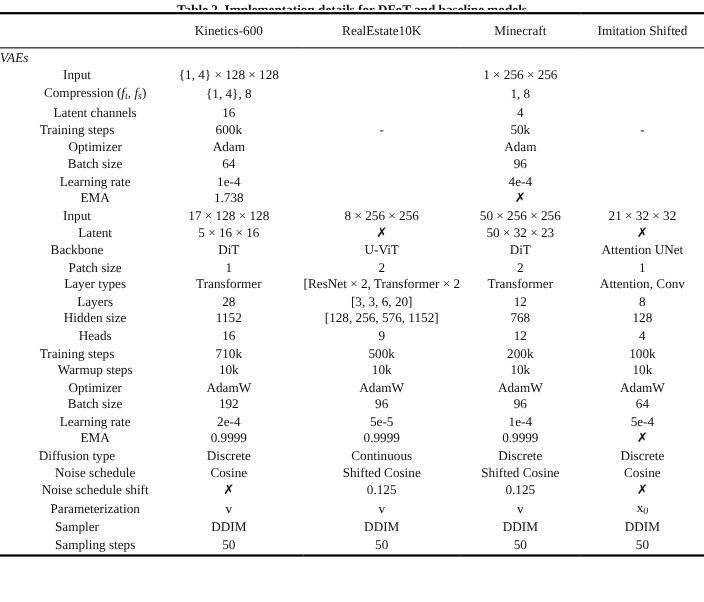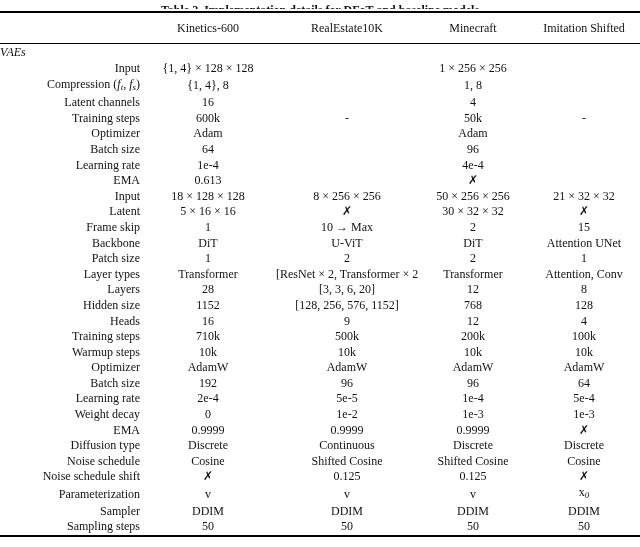--- a/index.html
+++ b/index.html
@@ -56,21 +56,21 @@
     font-style: italic;
     padding-left: 20px;
     height: 17px;
     line-height: 17px;
     text-align: left;
     margin-left: 32px;
   }
   tr.section-row { border-top: 1px solid #000000; }
   tr.section-row:first-child { border-top: none; }
   td.row-label {
-    text-align: right;
+    text-align: center;
     padding-left: 20px;
     height: 15.6px;
     line-height: 15.6px;
   }
   td.row-label.indent { padding-left: 33px; }
   td.cell {
     text-align: center;
     height: 15.6px;
     line-height: 15.6px;
   }
@@ -149,45 +149,38 @@
       </tr>
       <tr>
         <td class="row-label indent">Learning rate</td>
         <td class="cell">1e-4</td>
         <td class="cell"></td>
         <td class="cell">4e-4</td>
         <td class="cell"></td>
       </tr>
       <tr>
         <td class="row-label indent">EMA</td>
-        <td class="cell">0.613</td>
+        <td class="cell">1.738</td>
         <td class="cell"></td>
         <td class="cell">✗</td>
         <td class="cell"></td>
       </tr>
       <tr>
         <td class="row-label">Input</td>
-        <td class="cell">18 × 128 × 128</td>
+        <td class="cell">17 × 128 × 128</td>
         <td class="cell">8 × 256 × 256</td>
         <td class="cell">50 × 256 × 256</td>
         <td class="cell">21 × 32 × 32</td>
       </tr>
       <tr>
         <td class="row-label indent">Latent</td>
         <td class="cell">5 × 16 × 16</td>
         <td class="cell">✗</td>
-        <td class="cell">30 × 32 × 32</td>
-        <td class="cell">✗</td>
-      </tr>
-      <tr>
-        <td class="row-label indent">Frame skip</td>
-        <td class="cell">1</td>
-        <td class="cell">10 → Max</td>
-        <td class="cell">2</td>
-        <td class="cell">15</td>
+        <td class="cell">50 × 32 × 23</td>
+        <td class="cell">✗</td>
       </tr>
       <tr>
         <td class="row-label">Backbone</td>
         <td class="cell">DiT</td>
         <td class="cell">U-ViT</td>
         <td class="cell">DiT</td>
         <td class="cell">Attention UNet</td>
       </tr>
       <tr>
         <td class="row-label indent">Patch size</td>
@@ -253,27 +246,20 @@
         <td class="cell">64</td>
       </tr>
       <tr>
         <td class="row-label indent">Learning rate</td>
         <td class="cell">2e-4</td>
         <td class="cell">5e-5</td>
         <td class="cell">1e-4</td>
         <td class="cell">5e-4</td>
       </tr>
       <tr>
-        <td class="row-label indent">Weight decay</td>
-        <td class="cell">0</td>
-        <td class="cell">1e-2</td>
-        <td class="cell">1e-3</td>
-        <td class="cell">1e-3</td>
-      </tr>
-      <tr>
         <td class="row-label indent">EMA</td>
         <td class="cell">0.9999</td>
         <td class="cell">0.9999</td>
         <td class="cell">0.9999</td>
         <td class="cell">✗</td>
       </tr>
       <tr>
         <td class="row-label">Diffusion type</td>
         <td class="cell">Discrete</td>
         <td class="cell">Continuous</td>

